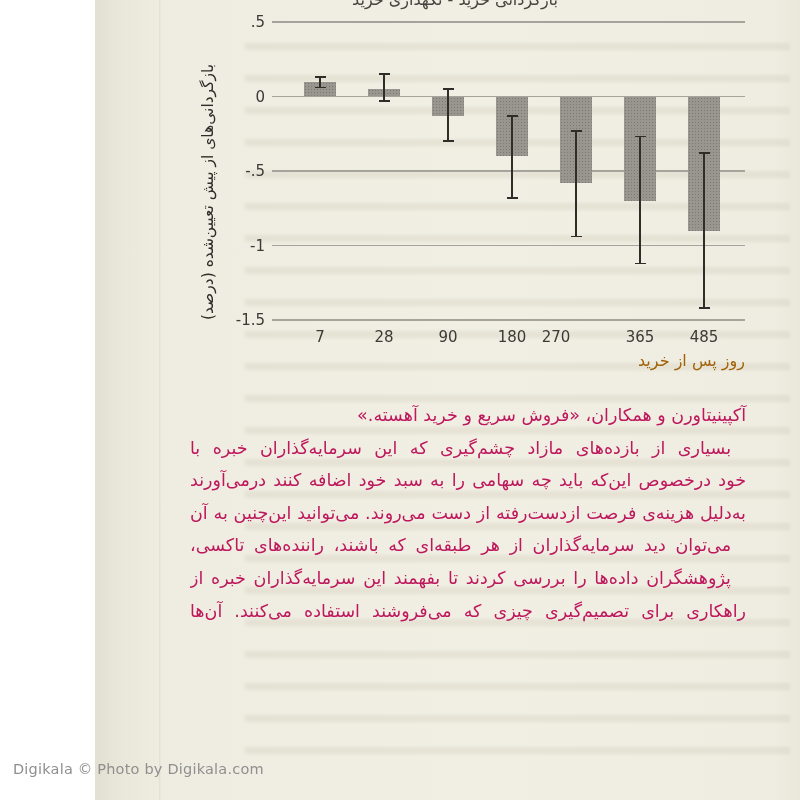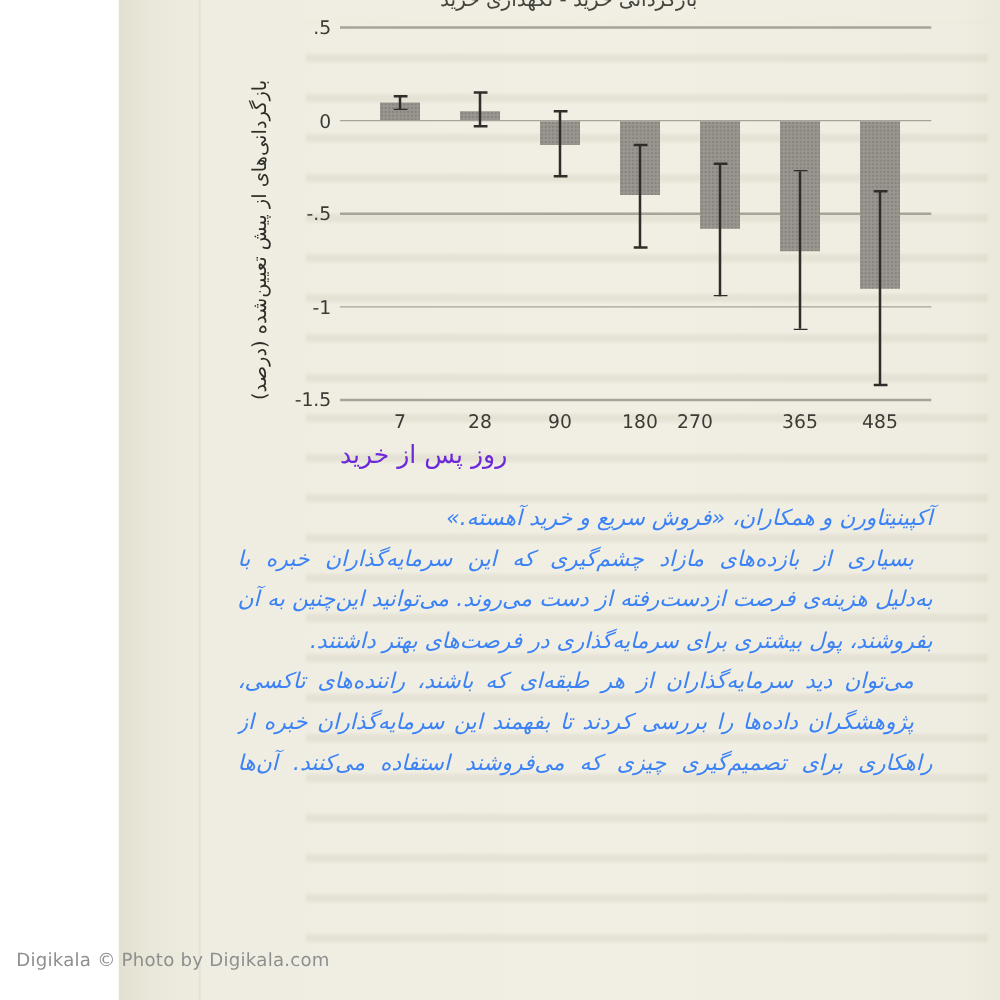--- a/index.html
+++ b/index.html
@@ -14,26 +14,26 @@
         filter:blur(1.4px);}
   .chart{position:absolute;left:0;top:0;width:800px;height:400px;}
   .chart-title{position:absolute;left:255px;top:-10px;width:400px;text-align:center;
         font-size:16px;color:#45443f;direction:rtl;}
   .plot{position:absolute;left:272px;top:22px;width:473px;height:298px;}
   .gridline{position:absolute;left:0;width:100%;height:1.5px;}
   .bar{position:absolute;background-size:3px 3px;}
   .ebar{position:absolute;}
   .ytick{position:absolute;width:60px;text-align:right;font-size:15px;color:#3b3a36;line-height:18px;}
   .xtick{position:absolute;width:48px;text-align:center;font-size:15px;color:#3b3a36;}
-  .xlabel{position:absolute;left:272px;top:351px;width:473px;text-align:left;
-        font-size:20px;color:#6d28d9;direction:rtl;}
+  .xlabel{position:absolute;left:272px;top:351px;width:473px;text-align:right;
+        font-size:16px;color:#a16207;direction:rtl;}
   .ylabel{position:absolute;left:208px;top:192px;transform:translate(-50%,-50%) rotate(-90deg);
         white-space:nowrap;font-size:15.5px;color:#2e2d29;direction:rtl;}
   .bodytext{position:absolute;left:190px;top:399px;width:556px;direction:rtl;
-        font-size:17.5px;color:#3b82f6;font-style:italic;}
+        font-size:17.5px;color:#be185d;}
   .line{height:32.6px;line-height:32.6px;text-align:justify;white-space:nowrap;}
   .line.just{text-align-last:justify;white-space:normal;overflow:hidden;}
   .line.end{text-align-last:right;text-align:right;}
   .line.indent{padding-right:15px;}
   .line.caption{text-align:right;text-align-last:right;}
   .watermark{position:absolute;left:13px;top:761px;font-size:14.5px;letter-spacing:0.2px;}
 </style>
 </head>
 <body>
 
@@ -92,21 +92,21 @@
       <div class="xtick" style="left: 424px; top: 328px;">90</div>
       <div class="xtick" style="left: 488px; top: 328px;">180</div>
       <div class="xtick" style="left: 532px; top: 328px;">270</div>
       <div class="xtick" style="left: 616px; top: 328px;">365</div>
       <div class="xtick" style="left: 680px; top: 328px;">485</div>
     </div>
 
   <div class="bodytext">
       <div class="line caption">آکپینیتاورن و همکاران، «فروش سریع و خرید آهسته.»</div>
       <div class="line just indent">بسیاری از بازده‌های مازاد چشم‌گیری که این سرمایه‌گذاران خبره با تصمیم‌های</div>
+      <div class="line just">خود درخصوص این‌که باید چه سهامی را به سبد خود اضافه کنند درمی‌آورند</div>
       <div class="line just">به‌دلیل هزینه‌ی فرصت ازدست‌رفته از دست می‌روند. می‌توانید این‌چنین به آن</div>
-      <div class="line end">بفروشند، پول بیشتری برای سرمایه‌گذاری در فرصت‌های بهتر داشتند.</div>
       <div class="line just indent">می‌توان دید سرمایه‌گذاران از هر طبقه‌ای که باشند، راننده‌های تاکسی، کانمَن و</div>
       <div class="line just indent">پژوهشگران داده‌ها را بررسی کردند تا بفهمند این سرمایه‌گذاران خبره از چه</div>
       <div class="line just">راهکاری برای تصمیم‌گیری چیزی که می‌فروشند استفاده می‌کنند. آن‌ها دریافتند</div>
     </div>
 
   <div class="watermark" style="color: rgb(143, 143, 143);">Digikala © Photo by Digikala.com</div>
 </div>
 
 </body></html>

